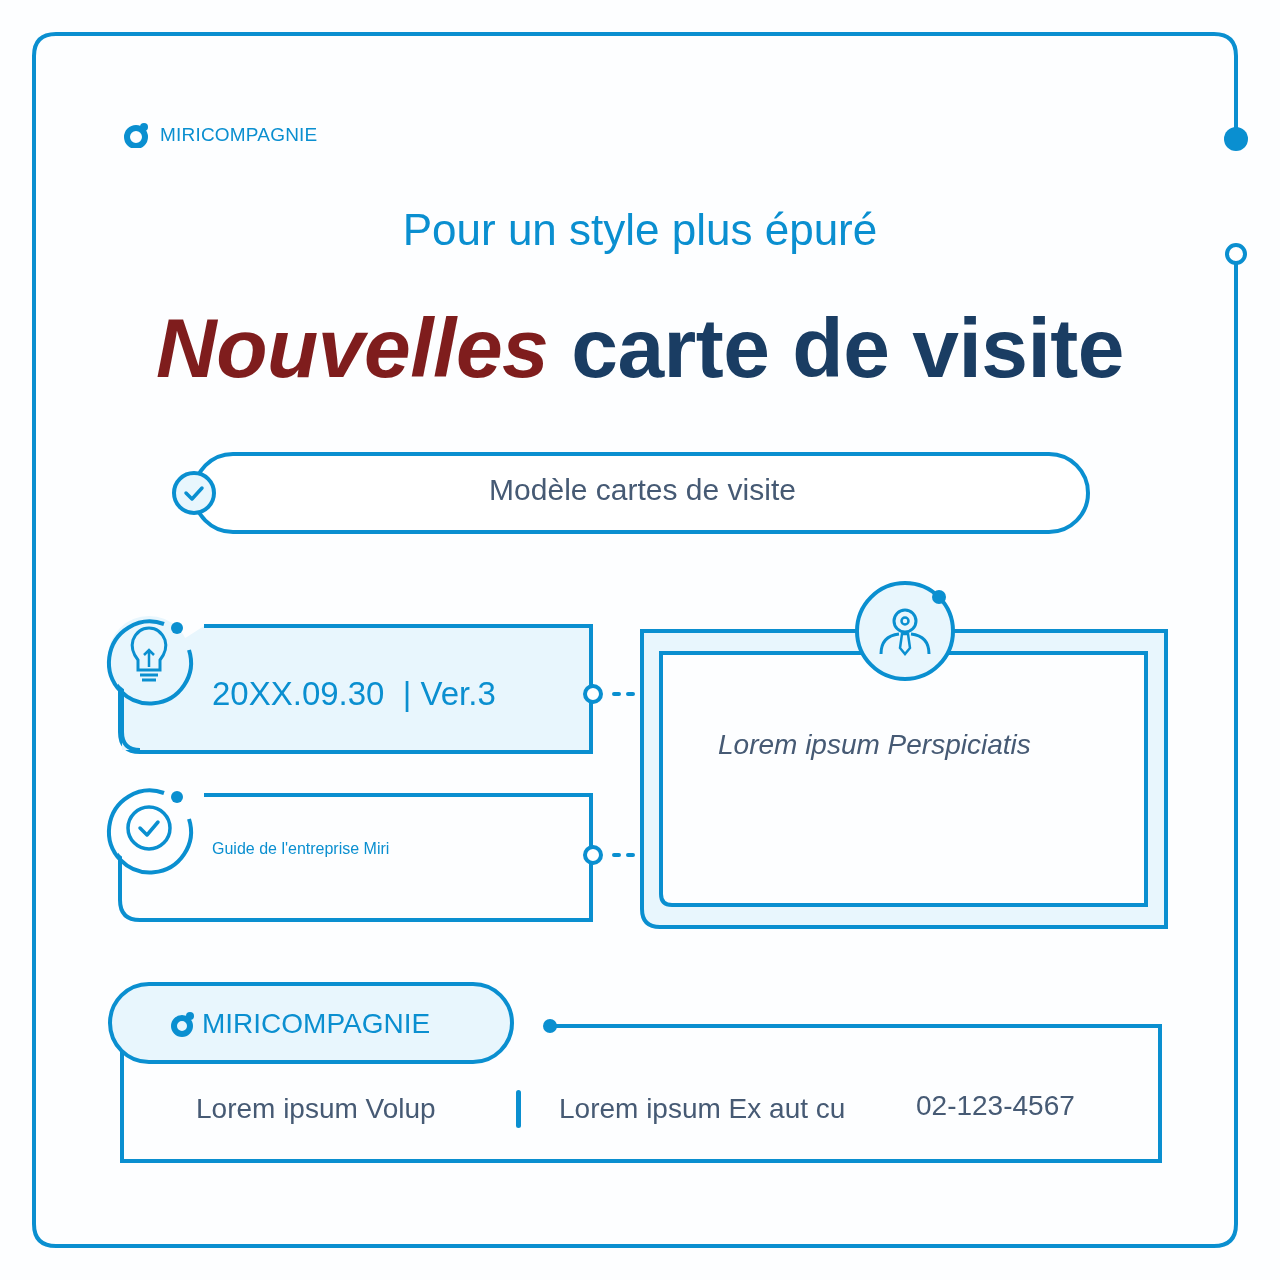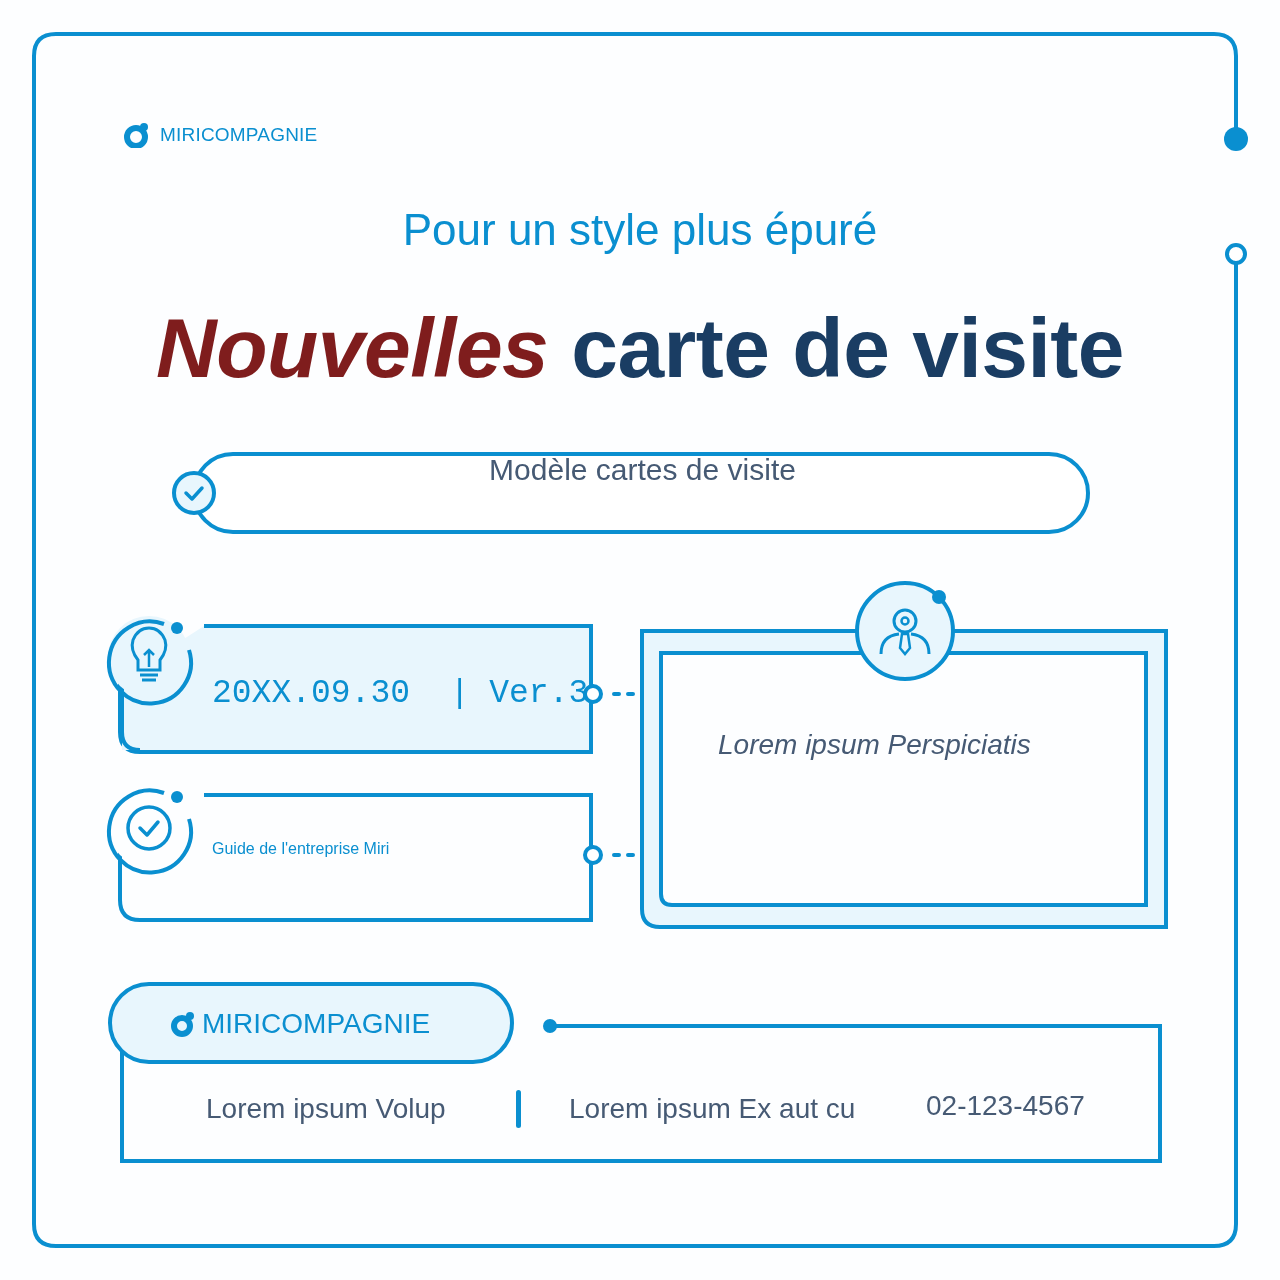--- a/index.html
+++ b/index.html
@@ -5,26 +5,26 @@
   html, body { margin:0; padding:0; }
   body { width:1280px; height:1280px; background:#fdfeff; position:relative; overflow:hidden;
          font-family:"Liberation Sans", "DejaVu Sans", sans-serif; }
   .abs { position:absolute; }
   svg.lines { position:absolute; left:0; top:0; }
   .logo-top { left:124px; top:122px; display:flex; align-items:center; gap:10px; color:#0a8fd0; font-size:19px; letter-spacing:0.2px; }
   .subtitle { left:0; width:1280px; top:205px; text-align:center; color:#0a8fd0; font-size:44px; }
   .title { left:0; width:1280px; top:300px; text-align:center; font-size:84px; font-weight:bold; letter-spacing:-0.5px; }
   .title .hl { color:#7f1d1d;font-style:italic; }
   .title .dk { color:#1a3d63; }
-  .pill-text { left:200px; width:885px; top:453px; text-align:center; color:#465a74; font-size:30px; }
+  .pill-text { left:200px; width:885px; top:473px; text-align:center; color:#465a74; font-size:30px; }
   .date-text { left:212px; top:675px; color:#0a8fd0; font-size:33px; }
   .guide-text { left:212px; top:840px; color:#0a8fd0; font-size:16px; }
   .lorem-box { left:718px; top:722px; color:#465a74; font-size:28px; line-height:46px;font-style:italic; }
   .logo-bottom { left:170px; top:1008px; display:flex; align-items:center; gap:6px; color:#0a8fd0; font-size:28px; }
-  .foot { top:1093px; color:#465a74; font-size:28px;margin-left:10px; }
+  .foot { top:1093px; color:#465a74; font-size:28px; }
 </style>
 </head>
 <body>
 
 <svg class="lines" width="1280" height="1280">
 
   <path d="M1236 138 V56 Q1236 34 1214 34 H56 Q34 34 34 56 V1224 Q34 1246 56 1246 H1214 Q1236 1246 1236 1224 V254" fill="none" stroke="#0a8fd0" stroke-width="4"></path>
   <circle cx="1236" cy="139" r="12" fill="#0a8fd0"></circle>
   <circle cx="1236" cy="254" r="9" fill="#fff" stroke="#0a8fd0" stroke-width="4"></circle>
 
@@ -86,21 +86,21 @@
 
 <div class="abs subtitle">Pour un style plus épuré</div>
 
 <div class="abs title">
   <span class="hl">Nouvelles</span>
   <span class="dk">carte de visite</span>
 </div>
 
 <div class="abs pill-text">Modèle cartes de visite</div>
 
-<div class="abs date-text" style="white-space:pre;font-family:Liberation Mono, monospace;">20XX.09.30  | Ver.3</div>
+<div class="abs date-text" style="white-space:pre;">20XX.09.30  | Ver.3</div>
 <div class="abs guide-text">Guide de l'entreprise Miri</div>
 
 <div class="abs lorem-box">
   <div>Lorem ipsum Perspiciatis</div>
 </div>
 
 <div class="abs logo-bottom">
   <svg width="26" height="26" viewBox="0 0 26 26">
     <circle cx="12" cy="15" r="8" fill="none" stroke="#0a8fd0" stroke-width="6"></circle>
     <circle cx="20" cy="5" r="4" fill="#0a8fd0"></circle>

